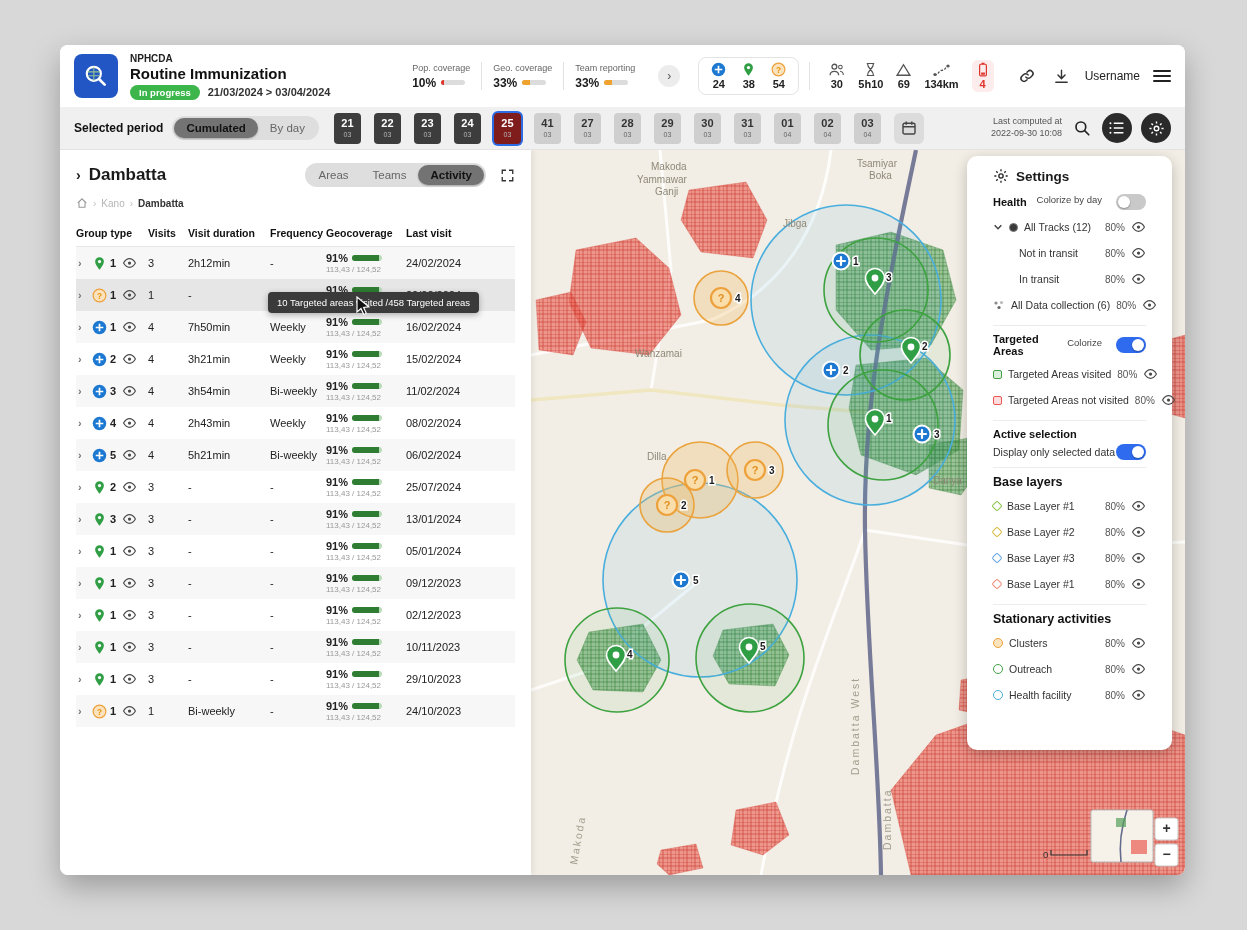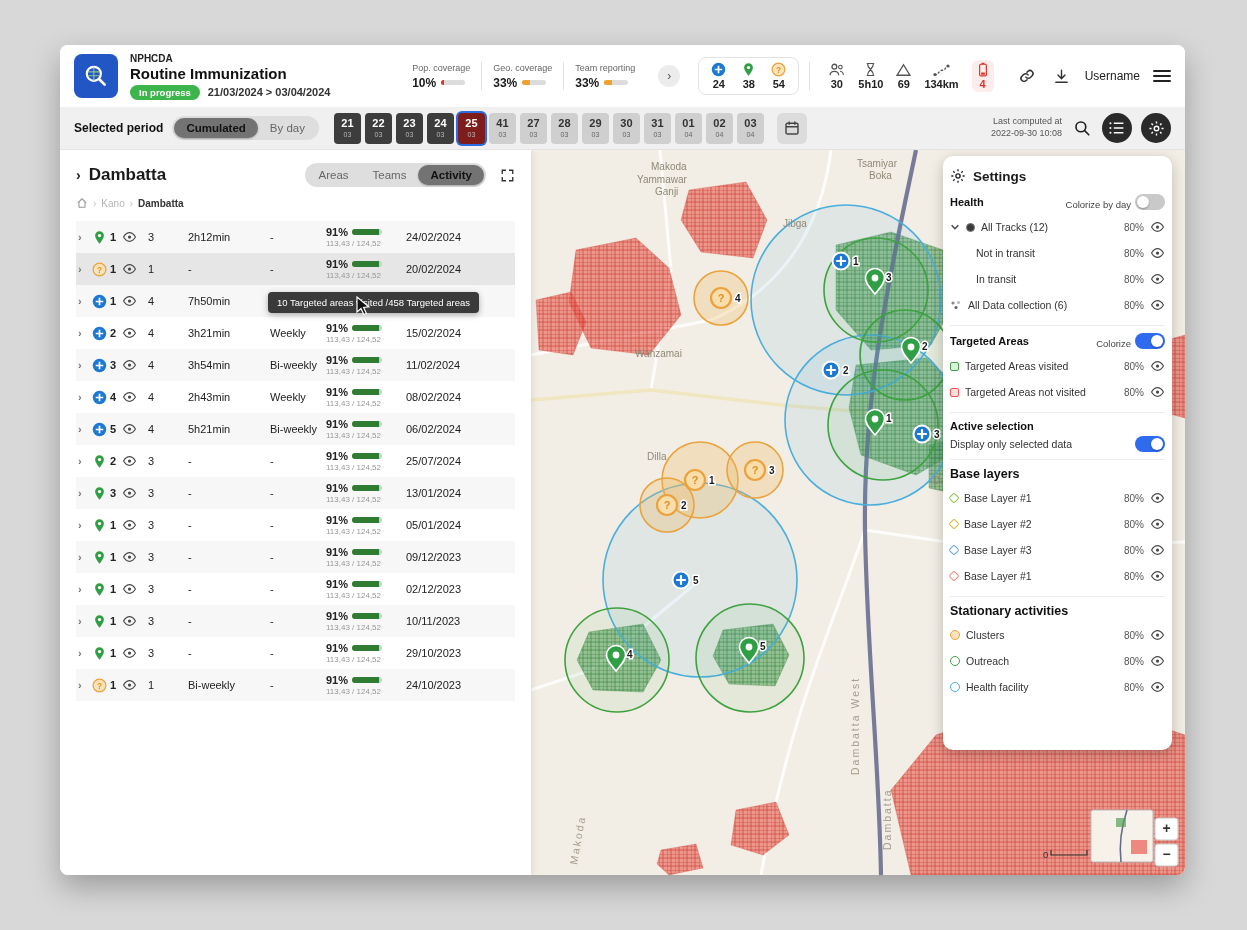--- a/index.html
+++ b/index.html
@@ -33,21 +33,21 @@
 .hdr-icons{display:flex;align-items:center;gap:13px;margin-left:12px}
 .uname{font-size:12px;color:#222}
 .burger{display:flex;flex-direction:column;gap:3px;cursor:pointer}
 .burger i{width:18px;height:2.2px;background:#222;border-radius:1px;display:block}
 
 .toolbar{height:43px;background:#f0f0f0;display:flex;align-items:center;padding:0 14px;gap:9px;border-bottom:1px solid #e3e3e3;flex:none}
 .tb-label{font-size:12px;font-weight:bold;color:#111;white-space:nowrap}
 .seg{background:#dedede;border-radius:15px;padding:2px;display:flex}
 .seg .opt{font-size:11.5px;color:#666;padding:4px 12px;border-radius:13px;white-space:nowrap;cursor:pointer}
 .seg .opt.on{background:#737373;color:#111;font-weight:bold;box-shadow:0 1px 2px rgba(0,0,0,.25)}
-.days{display:flex;gap:4px;margin-left:6px}
+.days{display:flex;gap:13px;margin-left:6px}
 .day{width:27px;height:31px;border-radius:4px;display:flex;flex-direction:column;align-items:center;justify-content:center;line-height:1;cursor:pointer}
 .day .dd{font-size:11px;font-weight:bold}
 .day .dm{font-size:7px;margin-top:2px}
 .day.dark{background:#3d3d3d}.day.dark .dd{color:#fff}.day.dark .dm{color:#b5b5b5}
 .day.selected{background:#7f1d1d;box-shadow:0 0 0 2px #2b6be4}.day.selected .dd{color:#fff}.day.selected .dm{color:#b5b5b5}
 .day.light{background:#cfcfcf}.day.light .dd{color:#333}.day.light .dm{color:#666}
 .cal-btn{width:30px;height:31px;border-radius:6px;background:#dcdcdc;display:flex;align-items:center;justify-content:center;margin-left:4px;cursor:pointer}
 .computed{margin-left:auto;text-align:right;font-size:9px;color:#555;line-height:1.3;white-space:nowrap}
 .tb-icon{margin:0 2px;cursor:pointer;display:flex}
 .round-btn{width:30px;height:30px;border-radius:50%;background:#2a2a2a;display:flex;align-items:center;justify-content:center;cursor:pointer;flex:none}
@@ -86,26 +86,26 @@
 .map{flex:1;position:relative;background:#f1ede4}
 .map svg.mapsvg{display:block;width:100%;height:100%}
 .circ-blue{fill:rgba(70,170,220,.10);stroke:#49aede;stroke-width:1.6}
 .circ-green{fill:rgba(70,160,80,.08);stroke:#3da23f;stroke-width:1.6}
 .circ-orange{fill:rgba(240,185,100,.30);stroke:#eaa33d;stroke-width:1.6}
 .mnum{font-size:10px;font-weight:bold;fill:#1a1a1a;stroke:#fff;stroke-width:3px;paint-order:stroke}
 .mlabel{font-size:10px;fill:#8f8878}
 .mlabel.big{letter-spacing:2px;fill:#a49e8e;font-size:10.5px}
 svg text{font-family:"Liberation Sans",sans-serif}
 
-.settings{position:absolute;right:13px;top:6px;width:229px;height:594px;background:#fff;border-radius:10px;box-shadow:0 4px 14px rgba(0,0,0,.22);padding:12px 7px;z-index:5;font-size:10.5px}
+.settings{position:absolute;right:13px;top:6px;width:205px;height:594px;background:#fff;border-radius:10px;box-shadow:0 4px 14px rgba(0,0,0,.22);padding:12px 26px;z-index:5;font-size:10.5px}
 .set-title-row{display:flex;align-items:center;gap:7px;font-size:13.5px;font-weight:bold;margin-bottom:10px}
 .sec-row{display:flex;align-items:center;margin:4px 0}
 .sec-h{font-size:11px;font-weight:bold;color:#111}
 .sec-h.big{font-size:12.5px;margin:6px 0 4px}
-.sec-right{margin-left:auto;display:flex;align-items:flex-end;gap:4px}
+.sec-right{margin-left:auto;display:flex;align-items:flex-start;gap:14px}
 .mini-lb{font-size:9.5px;color:#444}
 .toggle{width:30px;height:16px;border-radius:8px;background:#c9c9c9;position:relative;cursor:pointer;flex:none}
 .toggle i{position:absolute;top:2px;left:2px;width:12px;height:12px;border-radius:50%;background:#fff;box-shadow:0 1px 2px rgba(0,0,0,.3)}
 .toggle.on{background:#2f6bef}
 .toggle.on i{left:16px}
 .set-row{display:flex;align-items:center;gap:6px;height:26px}
 .set-row.indent{padding-left:26px}
 .set-row .rl{color:#333;white-space:nowrap}
 .set-row .sp{margin-left:auto;font-size:10px;color:#555}
 .seye{display:flex;cursor:pointer}
@@ -389,20 +389,28 @@
             <svg width="12" height="12" viewBox="0 0 20 20" fill="none" stroke="#999" stroke-width="1.8">
               <path d="M3 10L10 3l7 7"></path>
               <path d="M5 9v8h10V9"></path>
             </svg>
           </span>
         <span class="crumb-sep">›</span>
         <span class="crumb-light">Kano</span>
         <span class="crumb-sep">›</span>
         <span class="crumb-dark">Dambatta</span>
       </div>
+      <div class="thead grid-cols" id="thead">
+          <span class="c1">Group type</span>
+          <span class="">Visits</span>
+          <span class="">Visit duration</span>
+          <span class="">Frequency</span>
+          <span class="">Geocoverage</span>
+          <span class="">Last visit</span>
+        </div>
       <div id="tbody">
           <div class="trow grid-cols">
             <span class="rchev">›</span>
             <span class="ricon">
               <svg width="15" height="15" viewBox="0 0 24 24">
                 <path d="M12 2c-3.9 0-7 3-7 6.8C5 14 12 22 12 22s7-8 7-13.2C19 5 15.9 2 12 2z" fill="#2f9e44"></path>
                 <circle cx="12" cy="8.8" r="2.6" fill="#fff"></circle>
               </svg>
               <b>1</b>
             </span>

